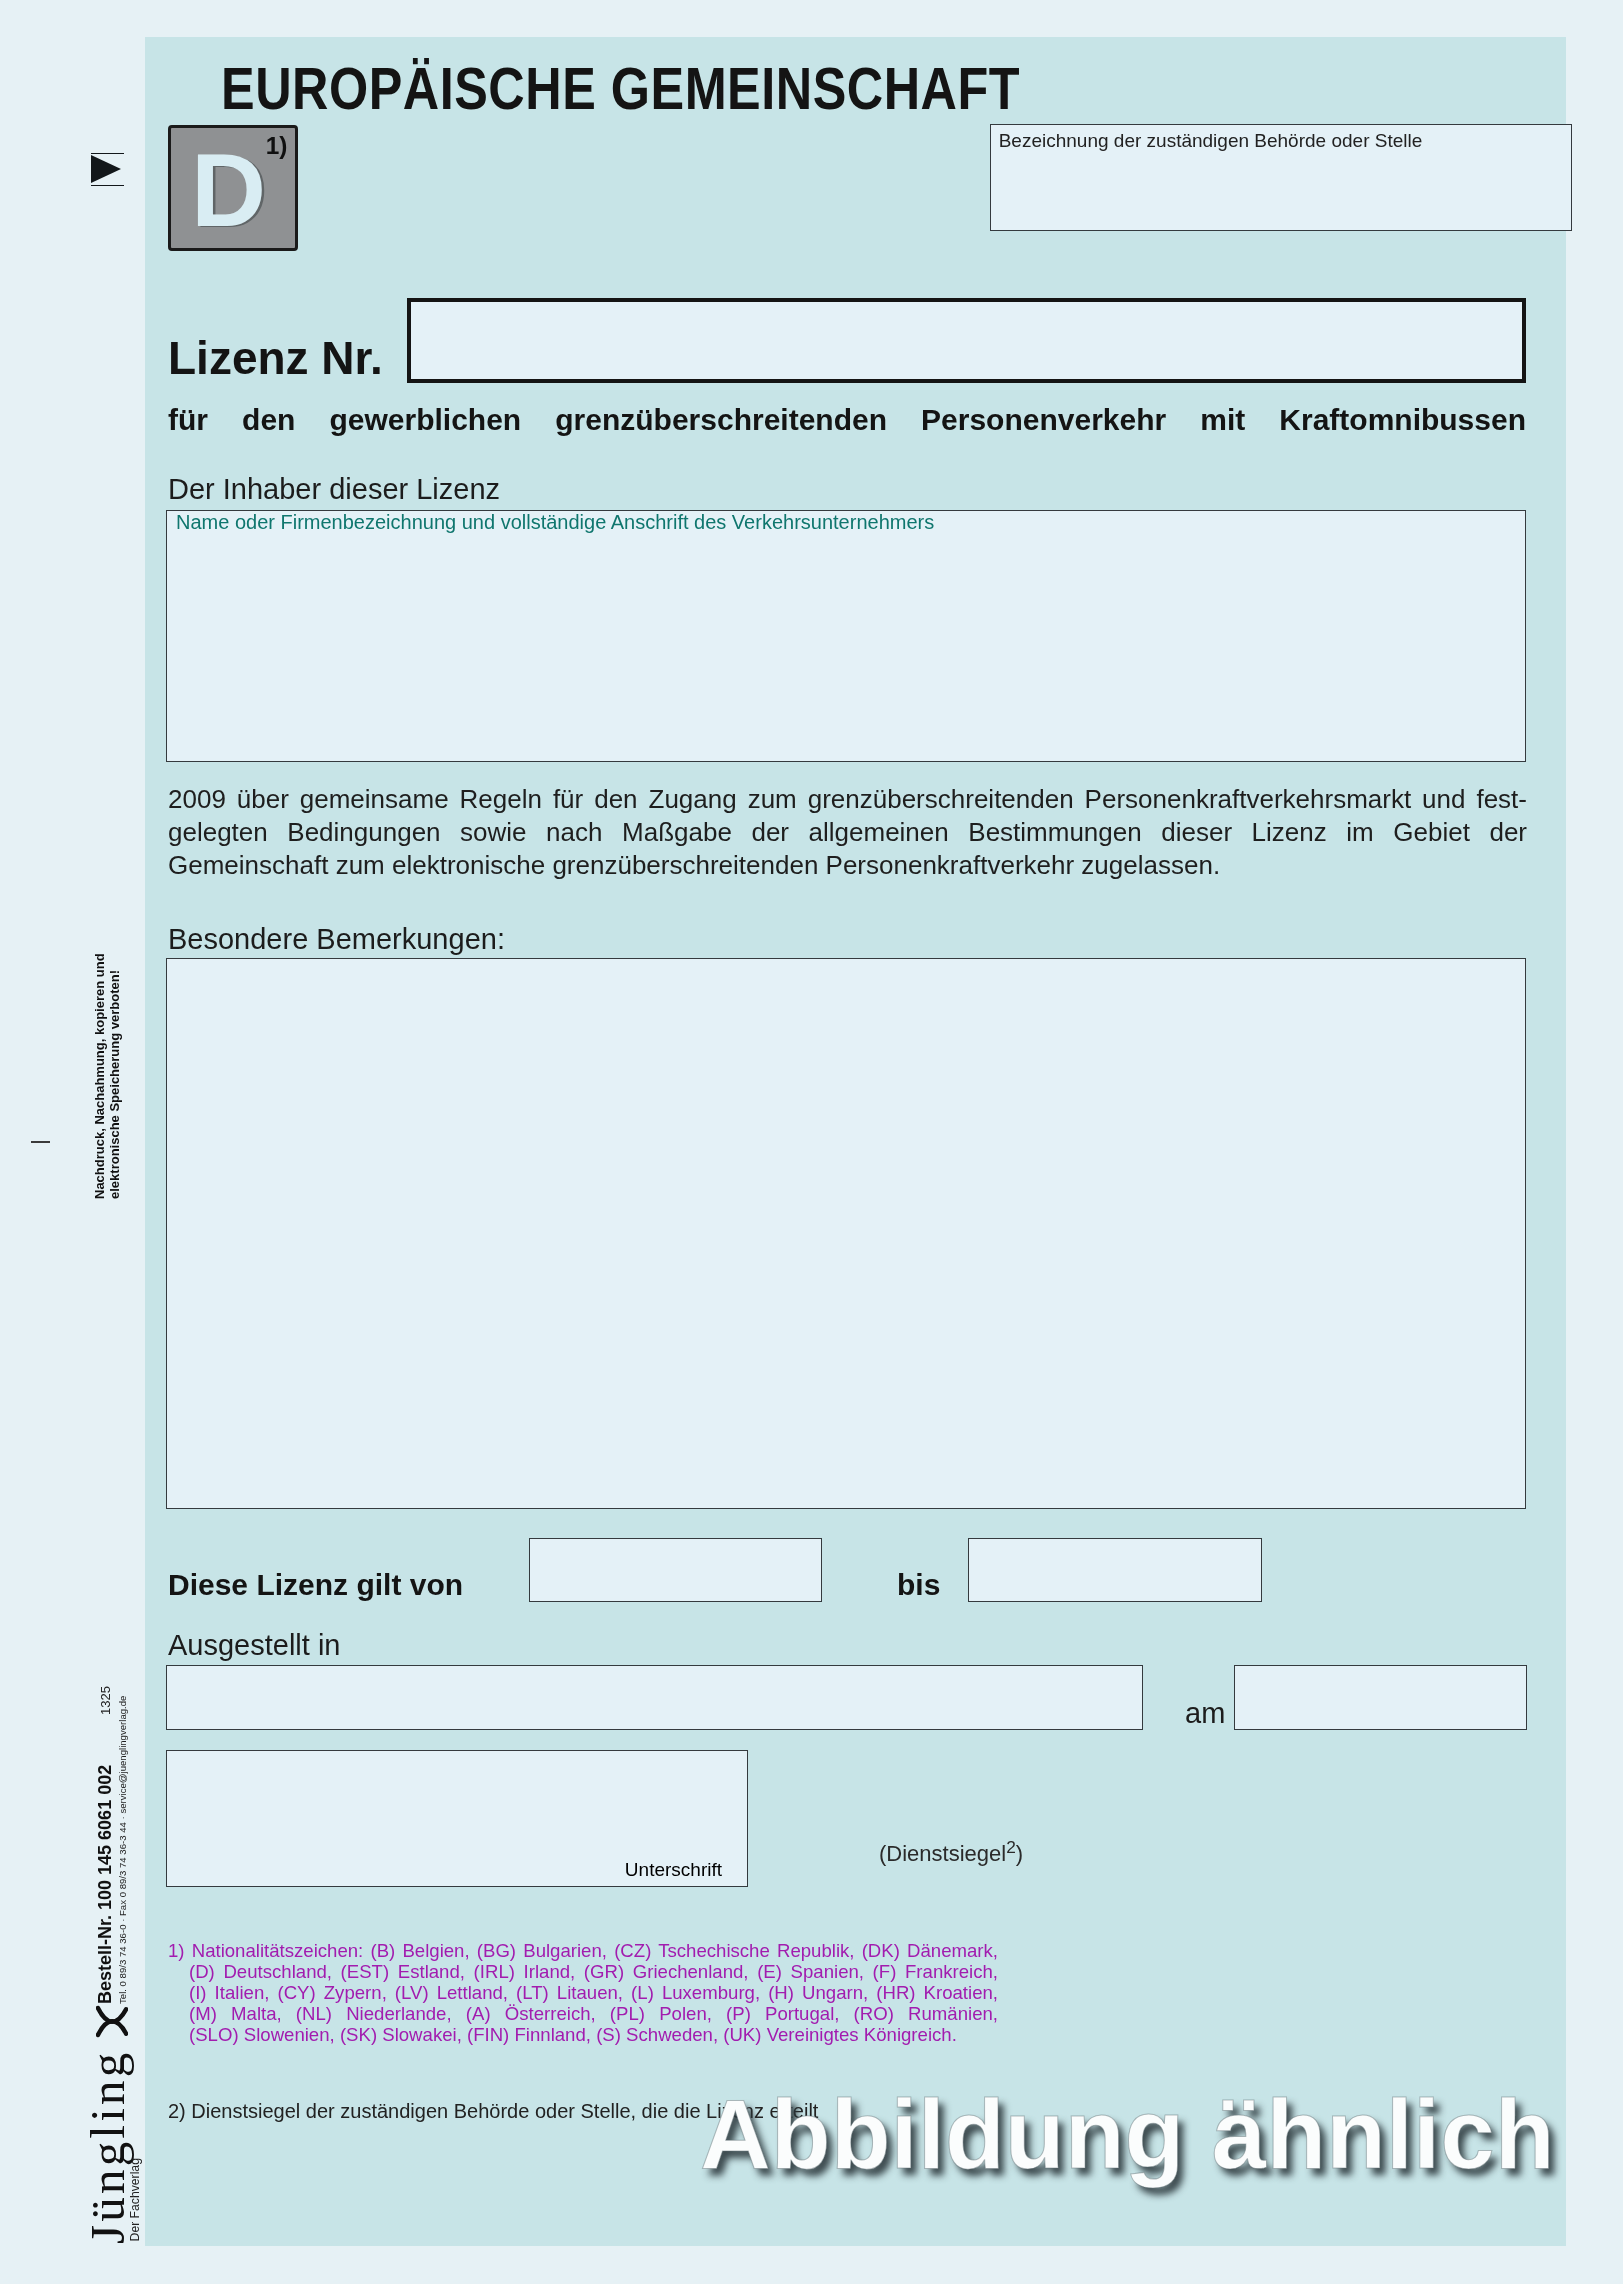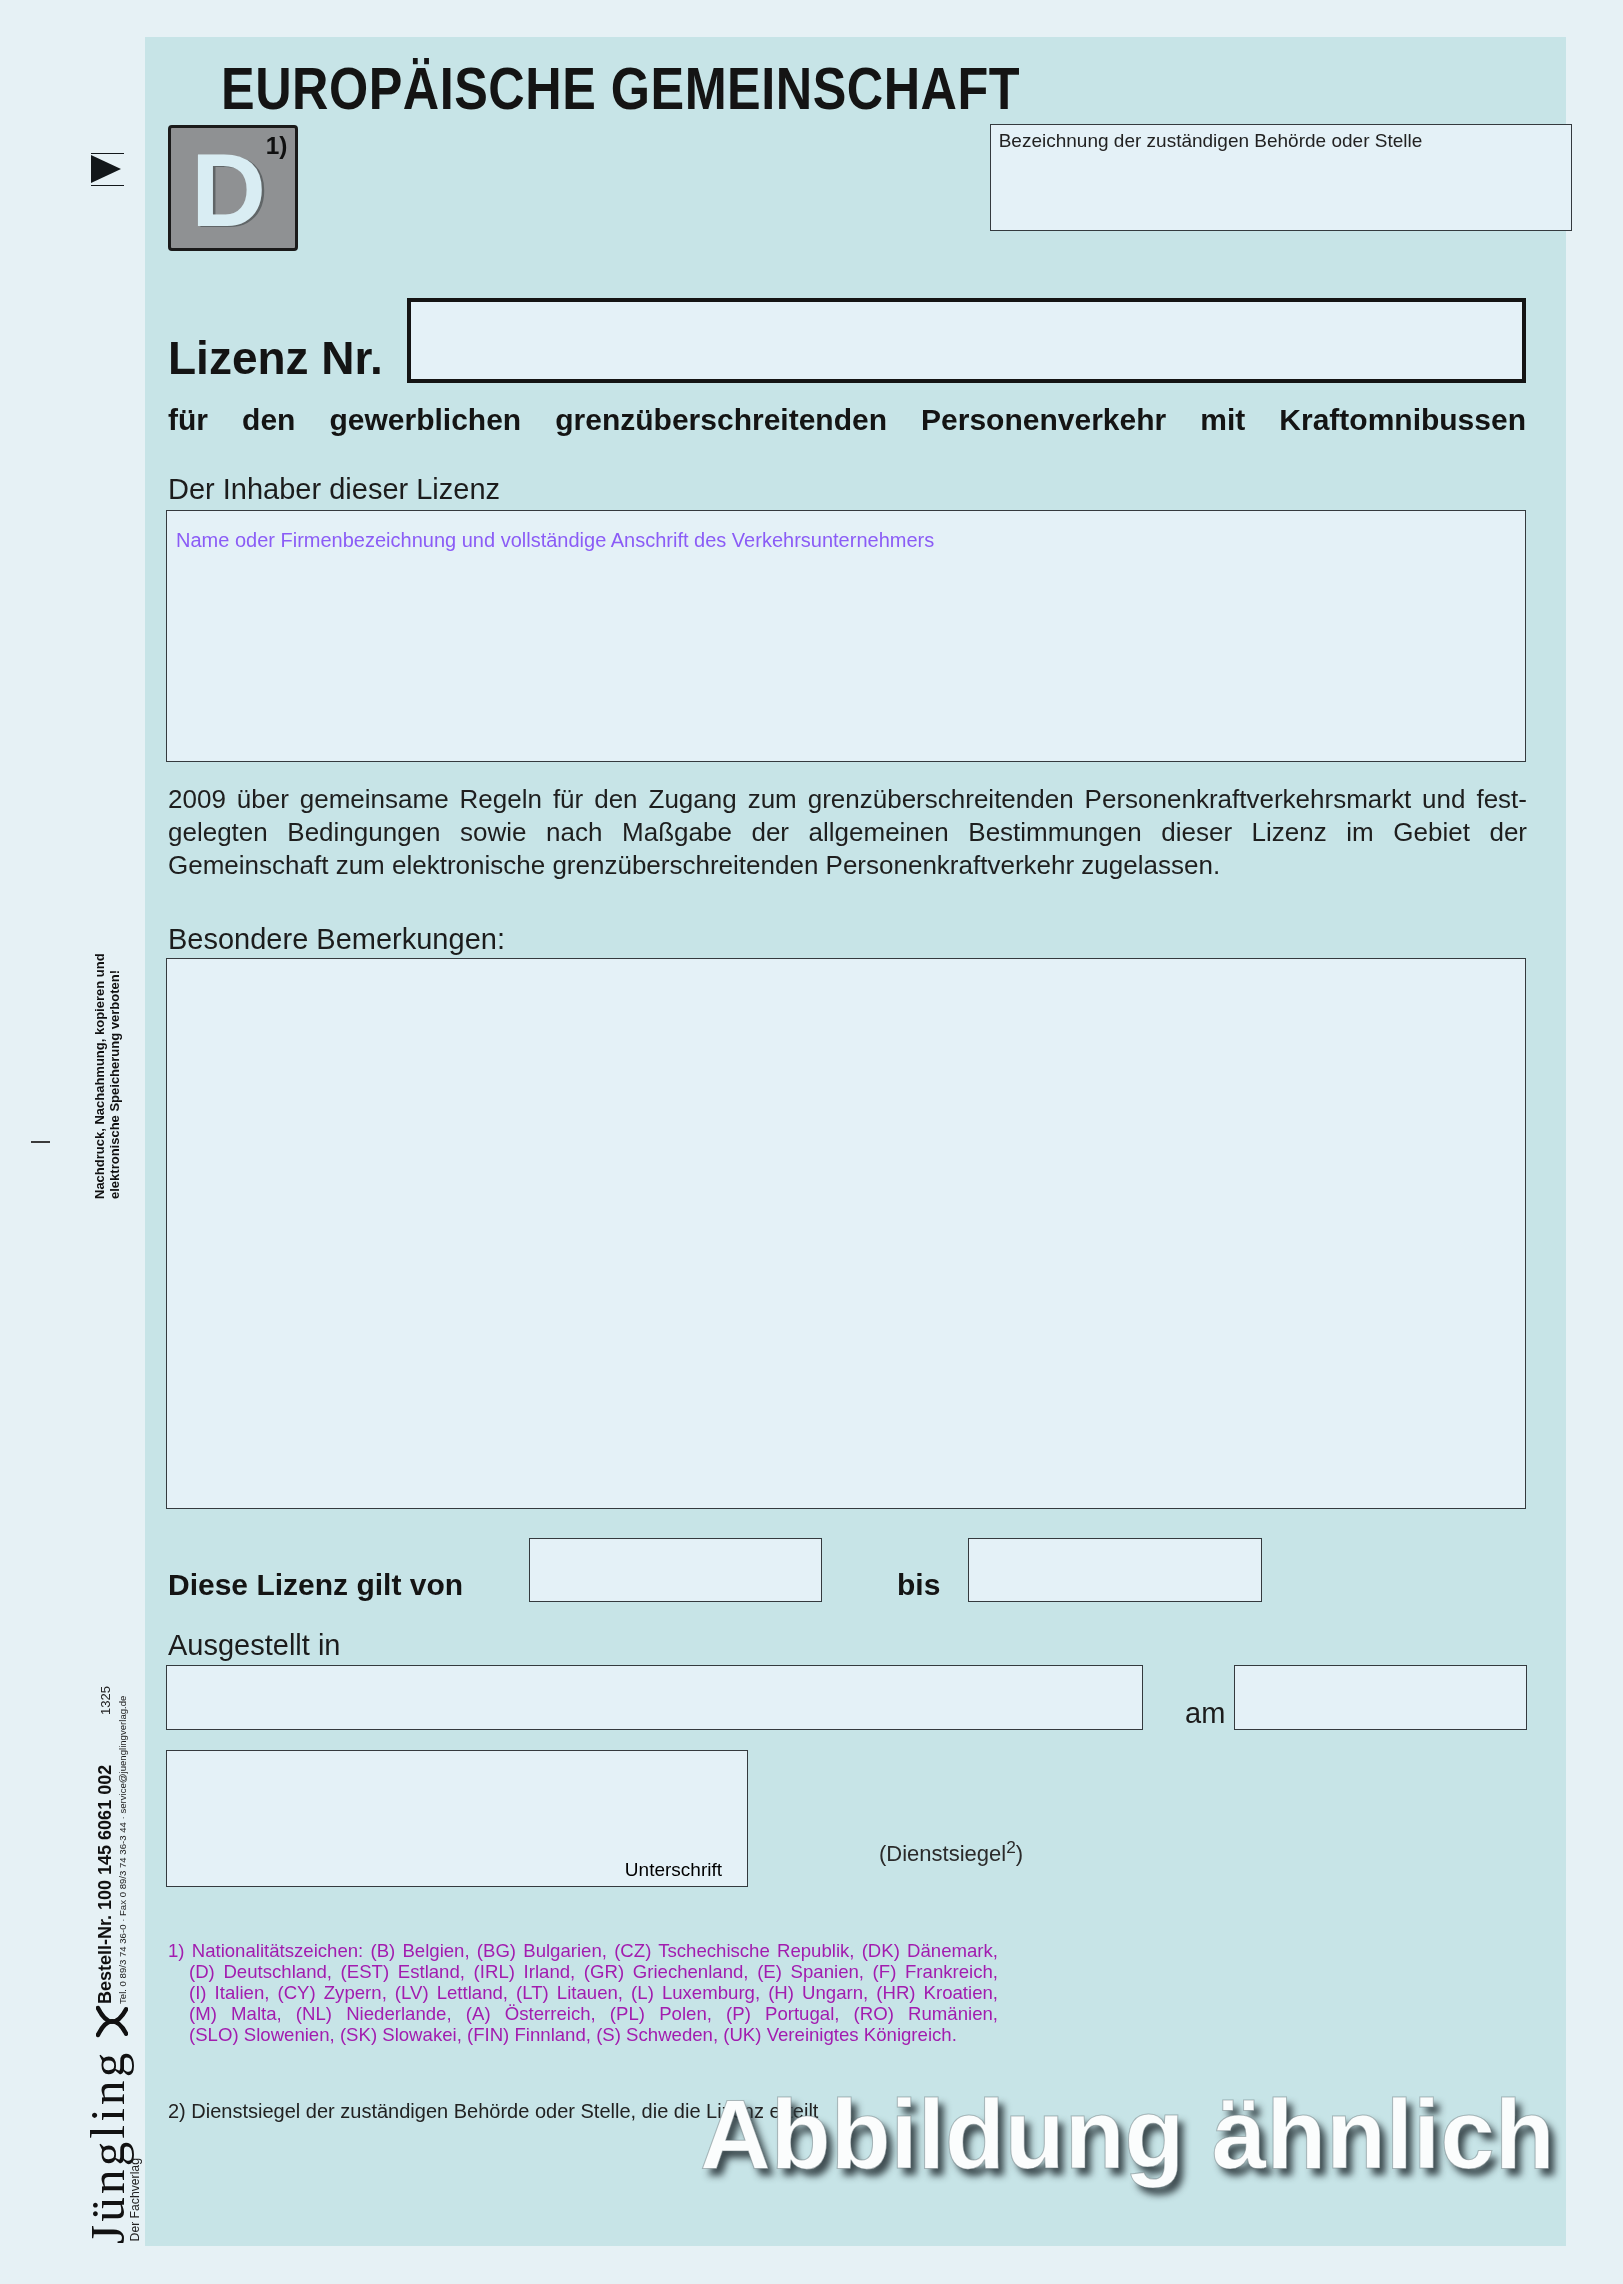--- a/index.html
+++ b/index.html
@@ -49,21 +49,21 @@
   .license-label { left:168px; top:331px; font-size:46px; font-weight:bold; color:#141414; white-space:nowrap; }
   .license-box { left:407px; top:298px; width:1119px; height:85px;
                  background:#e4f1f7; border:4.5px solid #141414; }
 
   .subtitle { left:168px; top:403px; width:1358px; font-size:30px; font-weight:bold;
               text-align:justify; text-align-last:justify; white-space:nowrap; color:#141414; }
 
   .plain-label { font-size:29px; color:#1c1c1c; white-space:nowrap; }
   .holder-label { left:168px; top:473px; }
   .holder-box { left:166px; top:510px; width:1360px; height:252px; }
-  .innerlbl { padding:18px 9px; font-size:20px; color:#8b5cf6; }
+  .innerlbl { padding:0 9px; font-size:20px; color:#0f766e; }
 
   .legal { left:168px; top:783px; width:1359px; font-size:26px; line-height:33px; color:#1e1e1e; }
   .legal .jl { text-align:justify; text-align-last:justify; white-space:nowrap; }
 
   .remarks-label { left:168px; top:923px; }
   .remarks-box { left:166px; top:958px; width:1360px; height:551px; }
 
   .bold-label { font-size:30px; font-weight:bold; color:#141414; white-space:nowrap; }
   .valid-from-label { left:168px; top:1568px; }
   .from-box { left:529px; top:1538px; width:293px; height:64px; }

